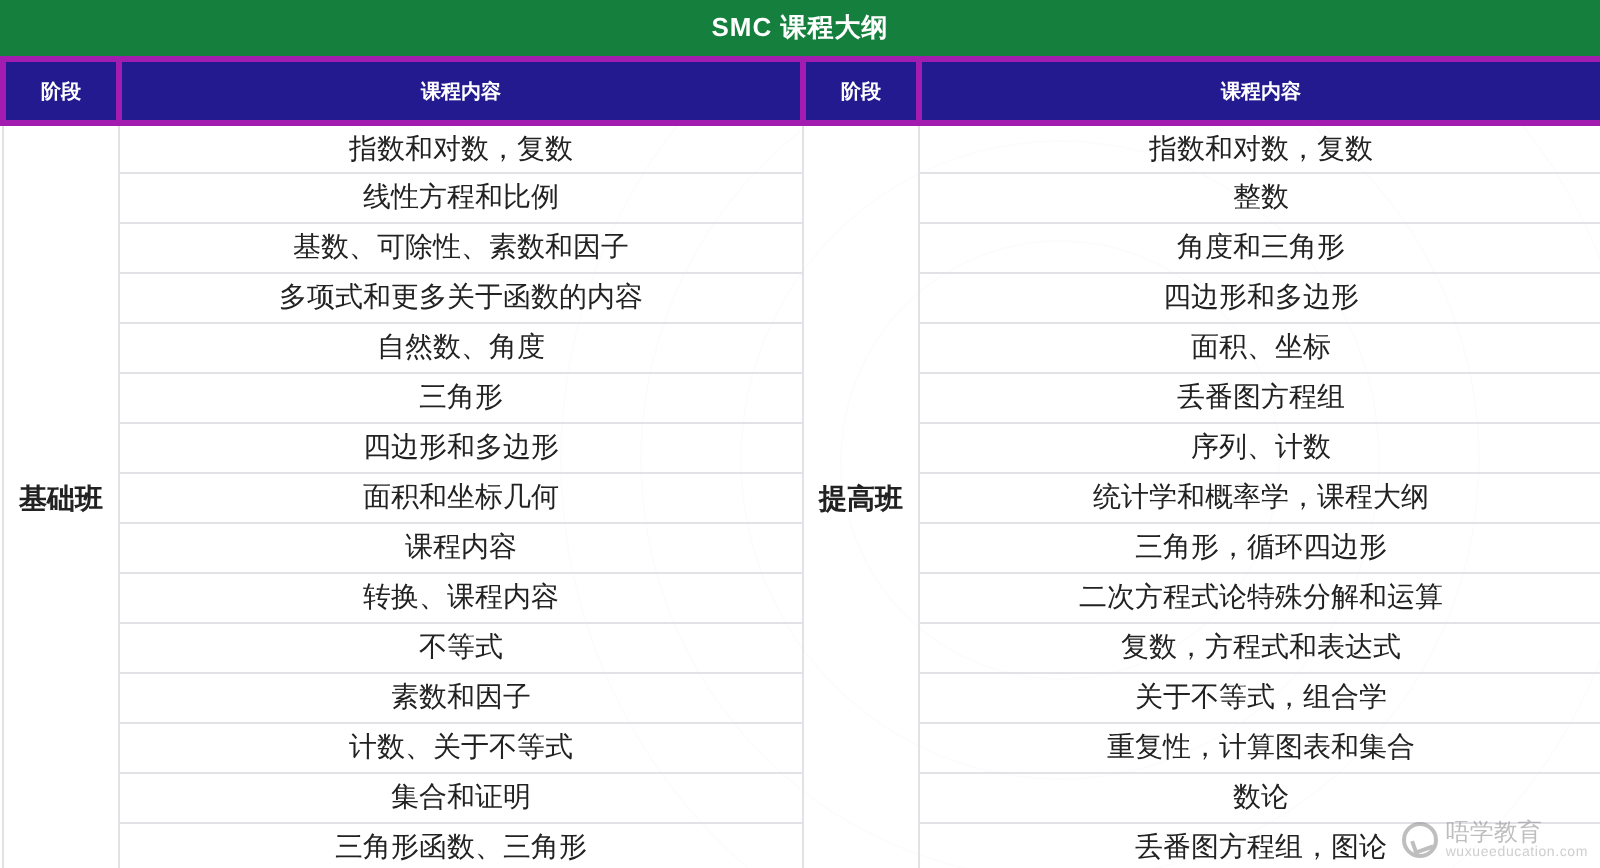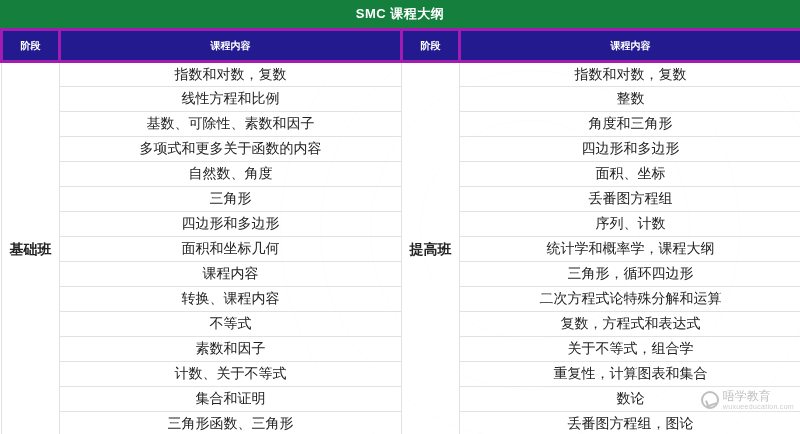--- a/index.html
+++ b/index.html
@@ -75,21 +75,21 @@
     font-weight: bold;
     color: #111111;
     background: rgba(255,255,255,0.92);
   }
   col.c-stage { width: 58px; }
   col.c-content { width: 342px; }
 
   .watermark {
     position: absolute;
     right: 6px;
-    bottom: 24px;
+    bottom: 4px;
     display: flex;
     align-items: center;
     gap: 4px;
     opacity: .55;
     pointer-events: none;
   }
   .wm-logo {
     width: 18px; height: 18px;
     border-radius: 50%;
     border: 2px solid #8a8a8a;

